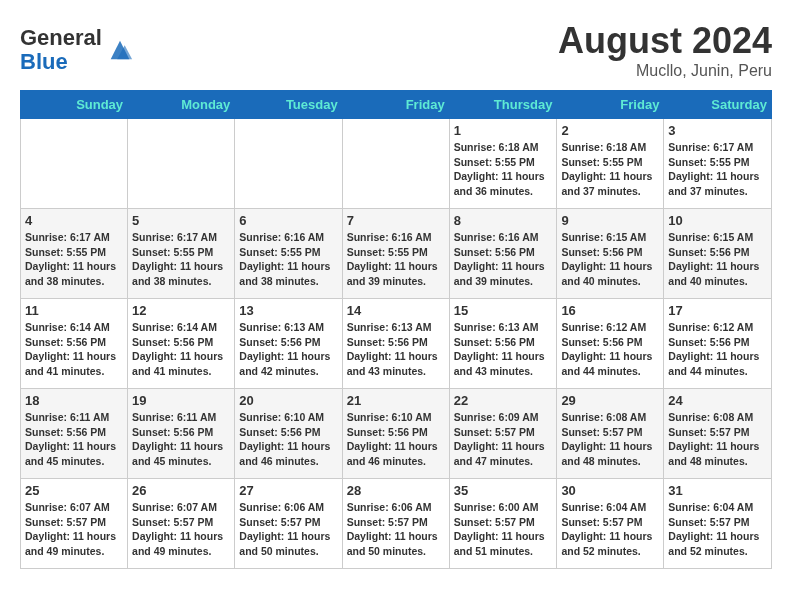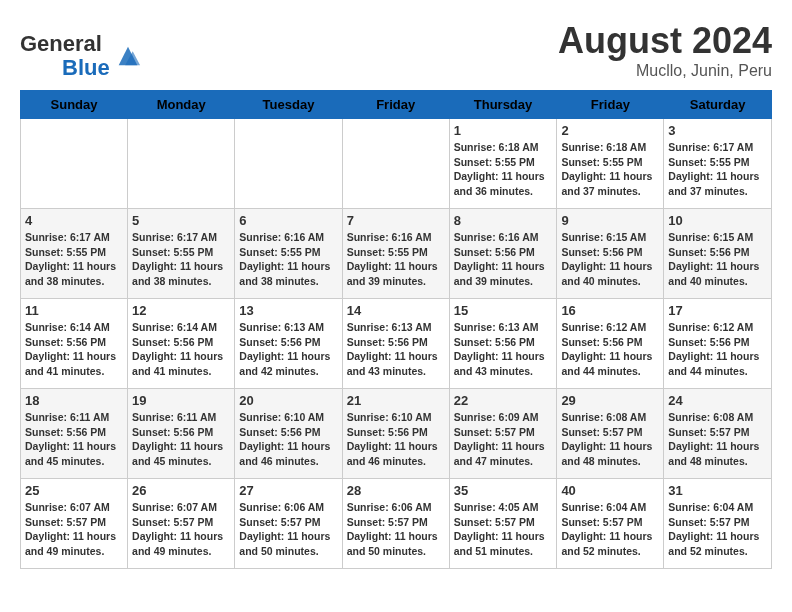--- a/index.html
+++ b/index.html
@@ -6,34 +6,34 @@
     body {
       font-family: Arial, sans-serif;
       background: #fff;
       width: 792px;
       min-height: 612px;
       padding: 20px;
     }
     .header {
       display: flex;
       justify-content: space-between;
-      align-items: flex-end;
+      align-items: center;
       margin-bottom: 10px;
     }
     .logo {
       display: flex;
       align-items: center;
     }
     .logo-text {
       font-size: 22px;
       font-weight: bold;
       line-height: 1.1;
     }
     .logo-general { color: #333; }
-    .logo-blue { color: #1a6bba; margin-left: 42px; }
+    .logo-blue { color: #1a6bba; }
     .logo-icon {
       width: 28px;
       height: 28px;
       margin-left: 4px;
     }
     .title-block {
       text-align: right;
     }
     .month-year {
       font-size: 36px;
@@ -44,23 +44,23 @@
       font-size: 16px;
       color: #555;
     }
     table {
       width: 100%;
       border-collapse: collapse;
       font-size: 11px;
     }
     thead th {
       background-color: #1a6bba;
-      color: #000000;
+      color: #5eead4;
       padding: 6px 4px;
-      text-align: center;
+      text-align: right;
       font-size: 13px;
       font-weight: bold;
       border: 1px solid #1a6bba;
     }
     tbody td {
       border: 1px solid #ccc;
       vertical-align: top;
       padding: 4px;
       height: 90px;
       width: 110px;
@@ -325,27 +325,27 @@
         </td>
         <td>
           <div class="day-num">28</div>
           <div class="day-info" style="white-space: pre-line;">Sunrise: 6:06 AM
 Sunset: 5:57 PM
 Daylight: 11 hours
 and 50 minutes.</div>
         </td>
         <td>
           <div class="day-num">35</div>
-          <div class="day-info" style="white-space: pre-line;">Sunrise: 4:05 AM
+          <div class="day-info" style="white-space: pre-line;">Sunrise: 6:00 AM
 Sunset: 5:57 PM
 Daylight: 11 hours
 and 51 minutes.</div>
         </td>
         <td>
-          <div class="day-num">40</div>
+          <div class="day-num">30</div>
           <div class="day-info" style="white-space: pre-line;">Sunrise: 6:04 AM
 Sunset: 5:57 PM
 Daylight: 11 hours
 and 52 minutes.</div>
         </td>
         <td>
           <div class="day-num">31</div>
           <div class="day-info" style="white-space: pre-line;">Sunrise: 6:04 AM
 Sunset: 5:57 PM
 Daylight: 11 hours

